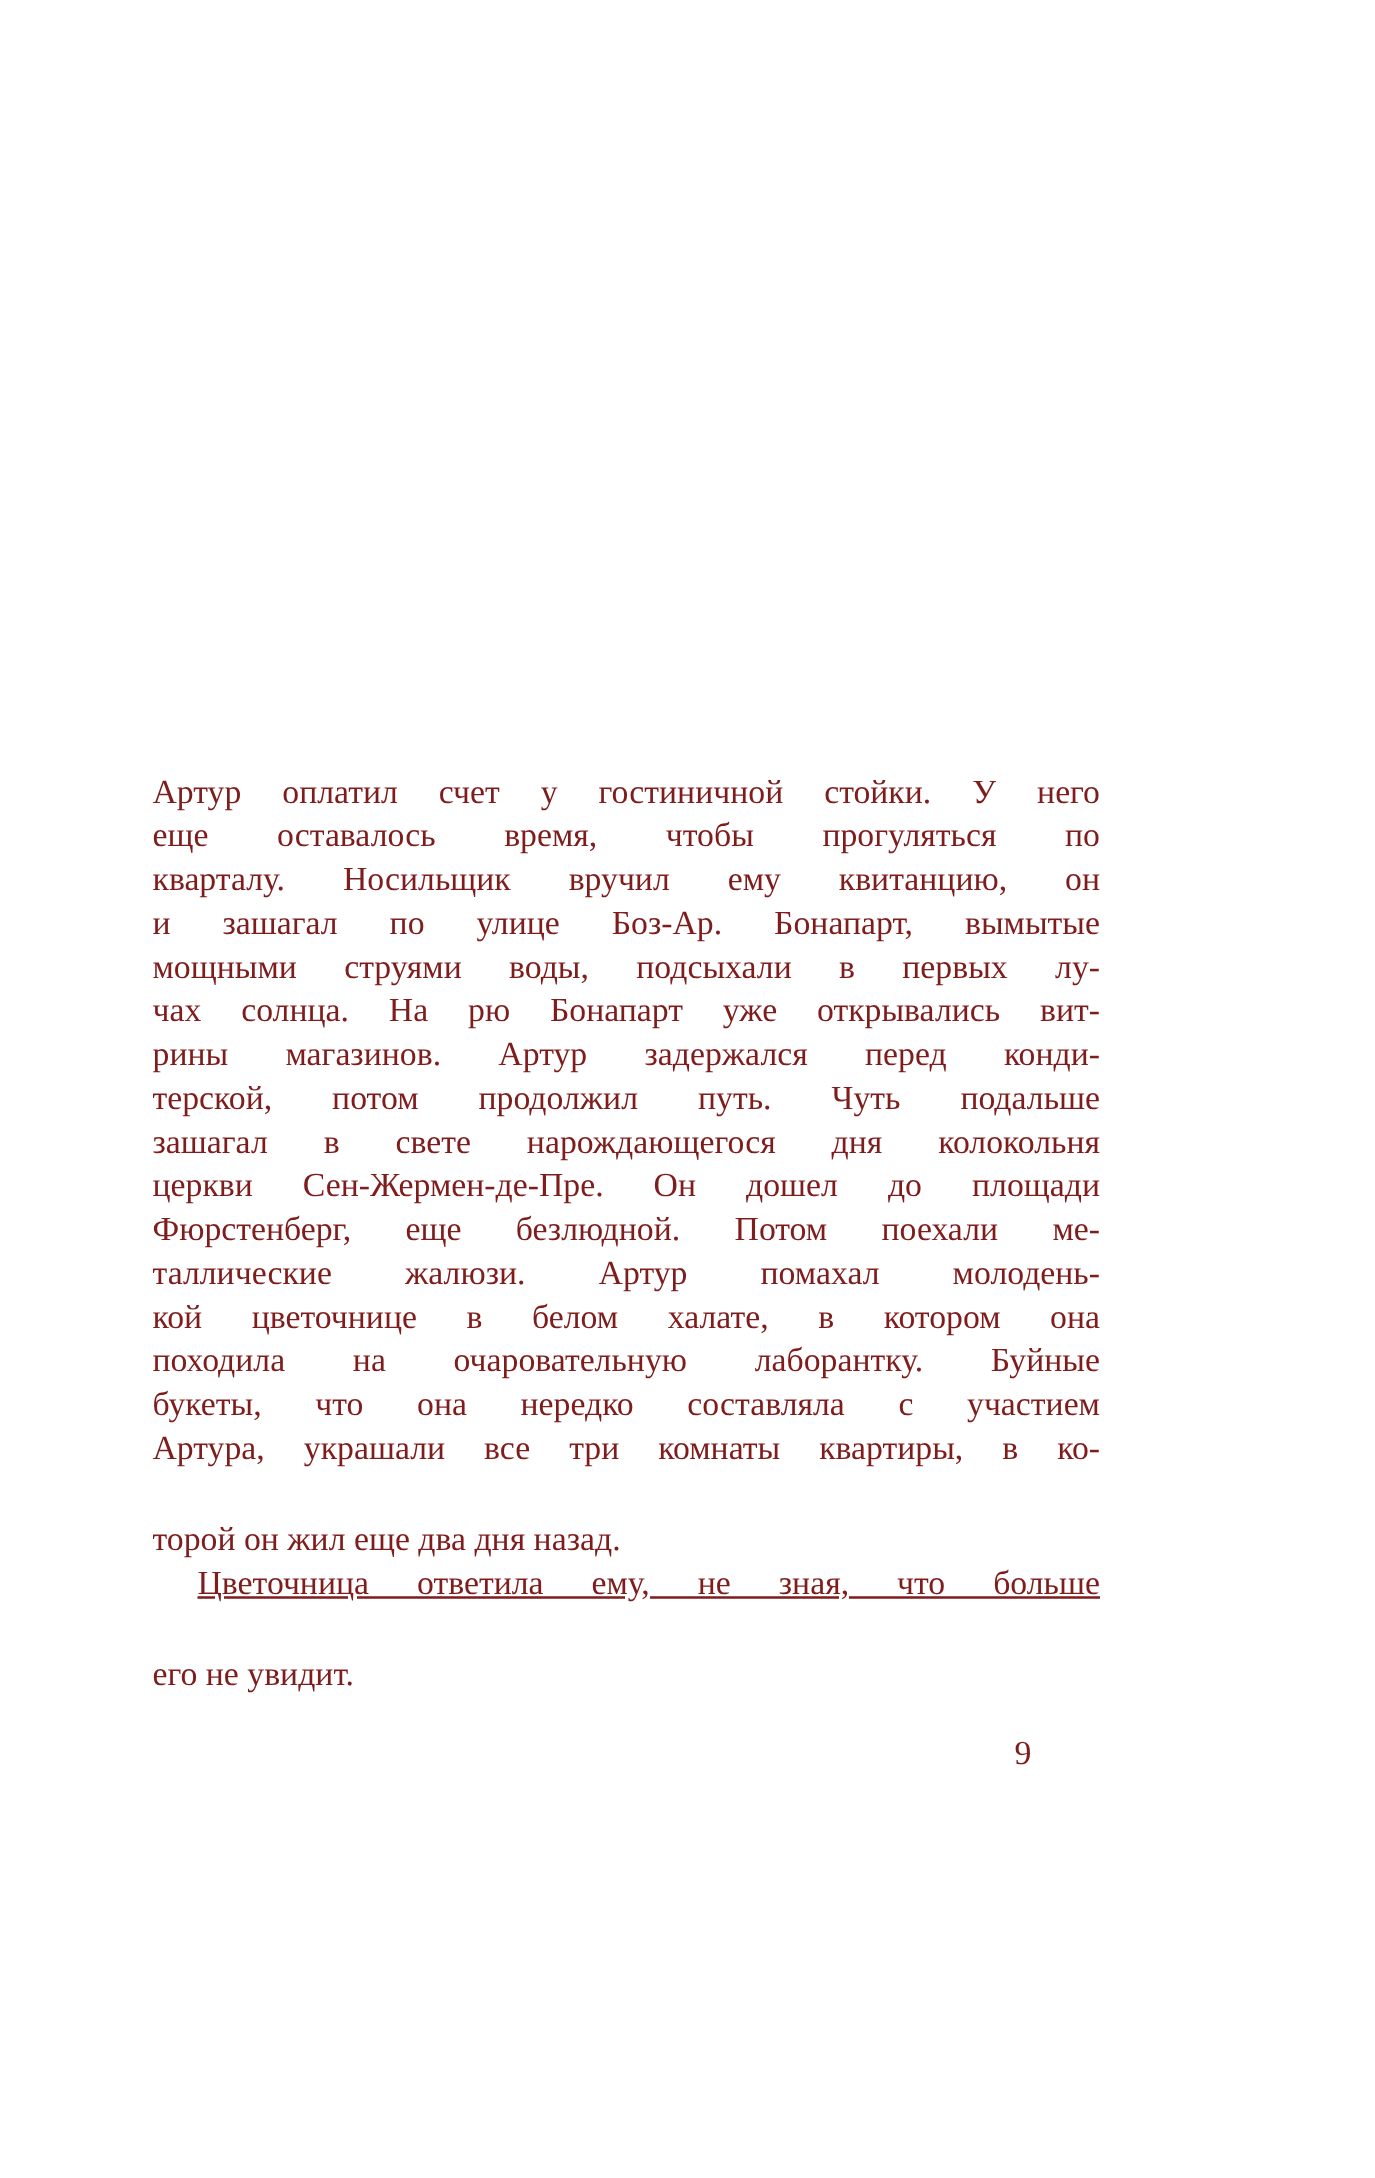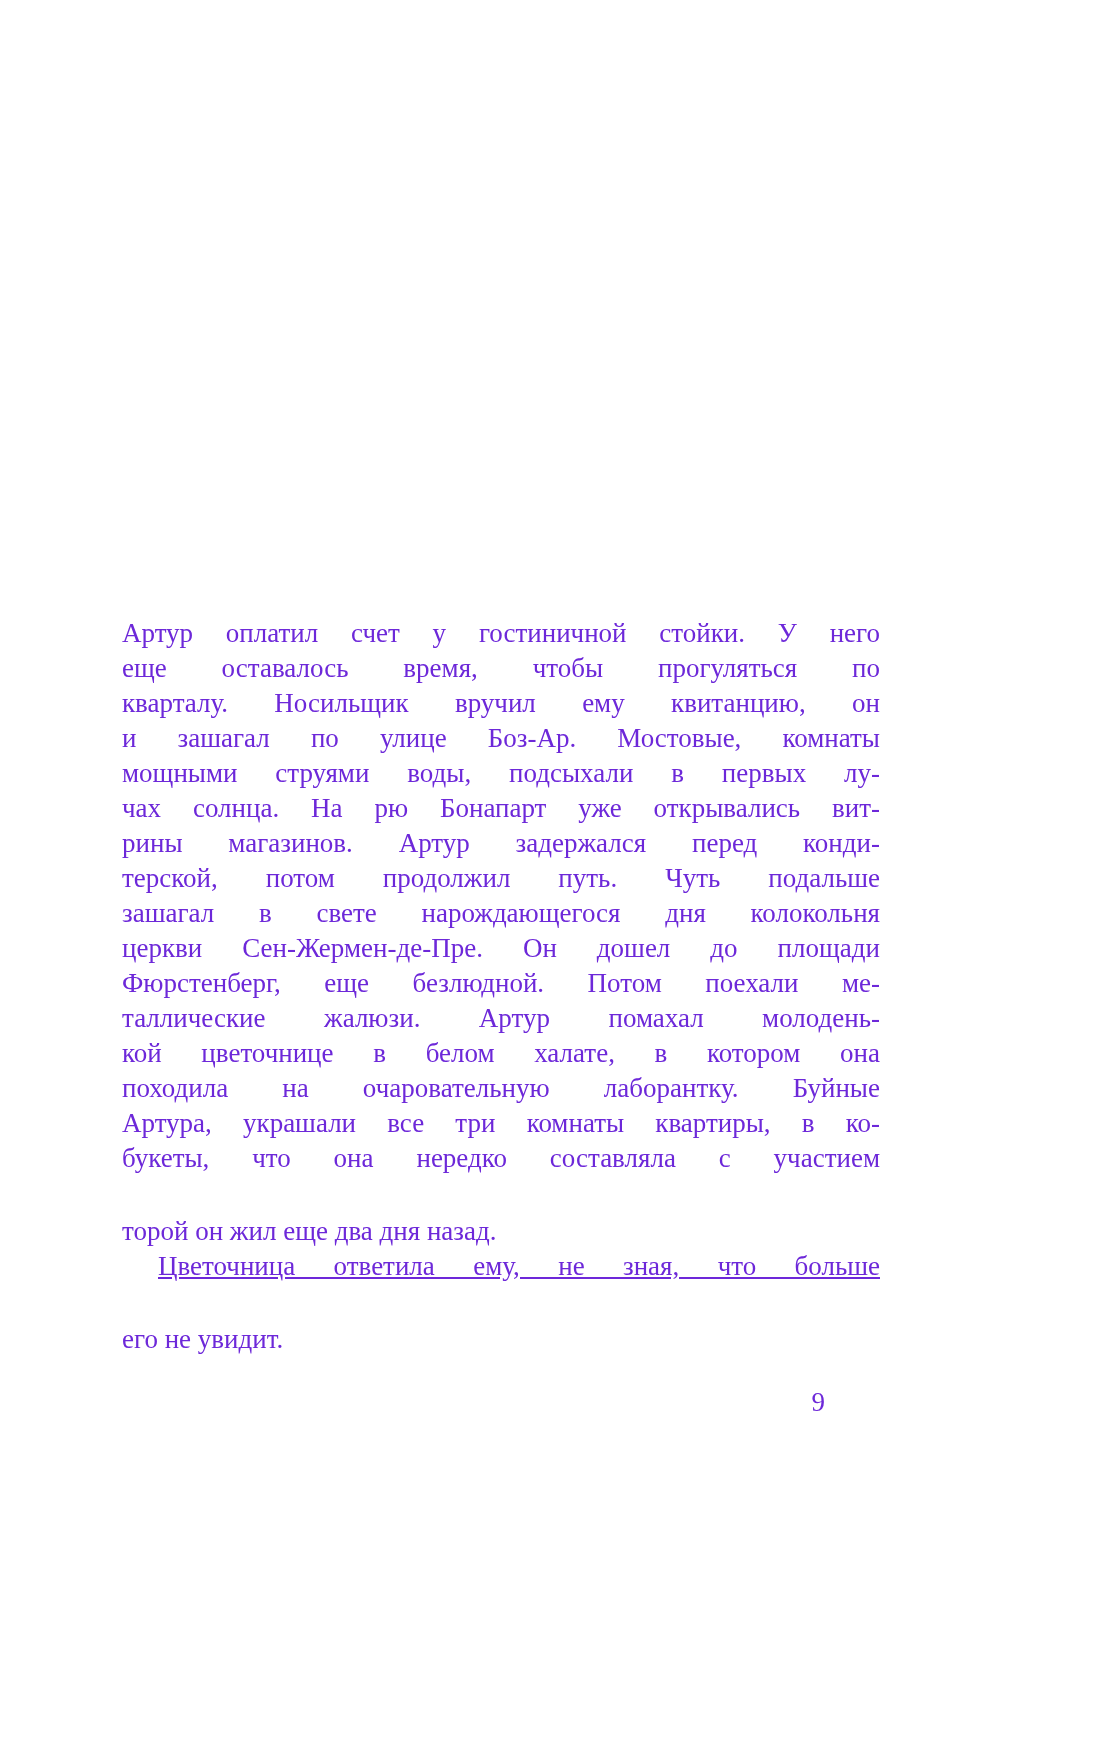--- a/index.html
+++ b/index.html
@@ -7,21 +7,21 @@
     padding: 0;
     background: #ffffff;
   }
   .book-page {
     position: relative;
     width: 1100px;
     height: 1742px;
     background: #ffffff;
     overflow: hidden;
     font-family: "Liberation Serif", "DejaVu Serif", serif;
-    color: #6d28d9;
+    color: #7f1d1d;
   }
   .text-block {
     position: absolute;
     left: 122px;
     top: 616px;
     width: 758px;
     font-size: 27px;
     line-height: 35px;
     font-weight: 500;
   }
@@ -54,33 +54,33 @@
 </head>
 <body>
 
 <div class="book-page">
   <div class="text-block">
 
   <div class="paragraph">
         <div class="line">Артур оплатил счет у гостиничной стойки. У него</div>
         <div class="line">еще оставалось время, чтобы прогуляться по</div>
         <div class="line">кварталу. Носильщик вручил ему квитанцию, он</div>
-        <div class="line">и зашагал по улице Боз-Ар. Мостовые, комнаты</div>
+        <div class="line">и зашагал по улице Боз-Ар. Бонапарт, вымытые</div>
         <div class="line">мощными струями воды, подсыхали в первых лу-</div>
         <div class="line">чах солнца. На рю Бонапарт уже открывались вит-</div>
         <div class="line">рины магазинов. Артур задержался перед конди-</div>
         <div class="line">терской, потом продолжил путь. Чуть подальше</div>
         <div class="line">зашагал в свете нарождающегося дня колокольня</div>
         <div class="line">церкви Сен-Жермен-де-Пре. Он дошел до площади</div>
         <div class="line">Фюрстенберг, еще безлюдной. Потом поехали ме-</div>
         <div class="line">таллические жалюзи. Артур помахал молодень-</div>
         <div class="line">кой цветочнице в белом халате, в котором она</div>
         <div class="line">походила на очаровательную лаборантку. Буйные</div>
+        <div class="line">букеты, что она нередко составляла с участием</div>
         <div class="line">Артура, украшали все три комнаты квартиры, в ко-</div>
-        <div class="line">букеты, что она нередко составляла с участием</div>
         <div class="line last">торой он жил еще два дня назад.</div>
       </div>
       <div class="paragraph indent">
         <div class="line">Цветочница ответила ему, не зная, что больше</div>
         <div class="line last">его не увидит.</div>
       </div>
       <div class="page-number">9</div>
     </div>
 </div>
 

